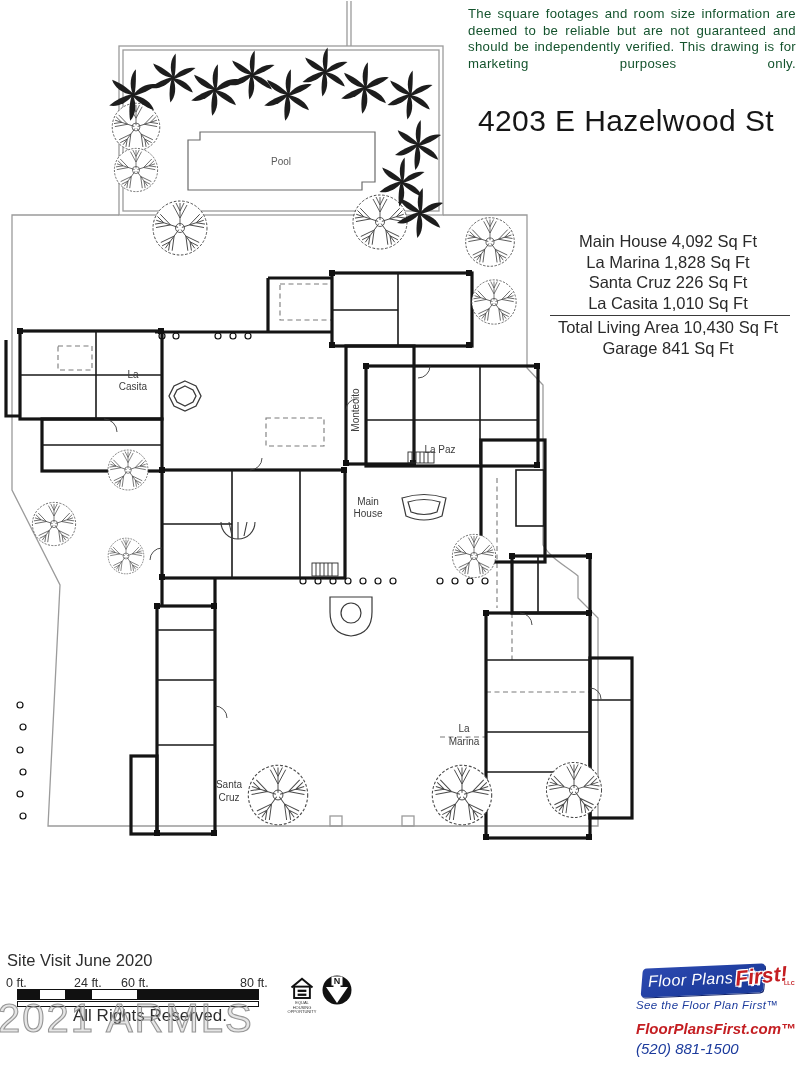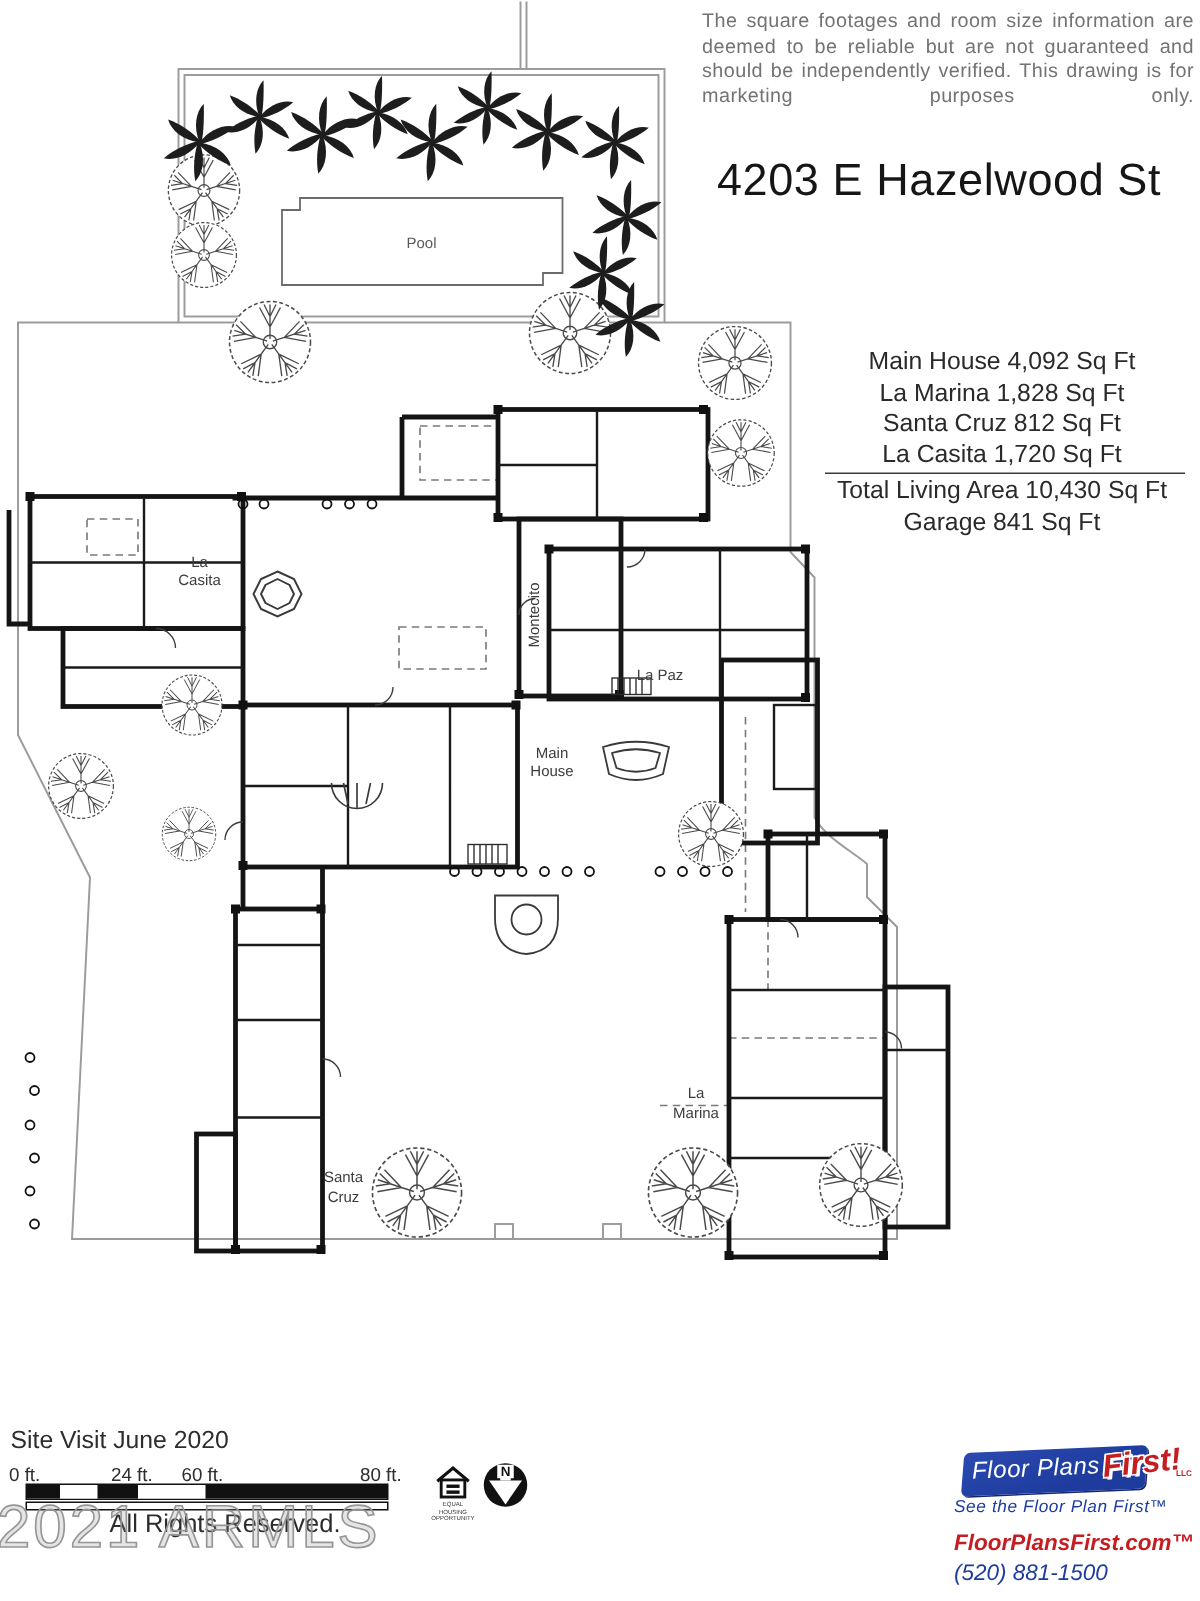--- a/index.html
+++ b/index.html
@@ -2,21 +2,21 @@
 <html><head>
 <meta charset="utf-8">
 <style>
   html,body{margin:0;padding:0;background:#fff;}
   #canvas{position:relative;width:800px;height:1067px;background:#fff;overflow:hidden;
           font-family:"Liberation Sans",sans-serif;color:#222;}
   .abs{position:absolute;}
 
   
   #disclaimer{left:468px;top:6px;width:328px;font-size:13.2px;line-height:16.5px;
-              color:#737373;text-align:justify;text-align-last:justify;letter-spacing:.3px;}
+              color:#14532d;text-align:justify;text-align-last:justify;letter-spacing:.3px;}
   #address{left:458px;top:104px;width:336px;text-align:center;font-size:30px;
            color:#161616;letter-spacing:.4px;white-space:nowrap;}
 
   
   #area-list{left:540px;top:231px;width:256px;text-align:center;font-size:16.5px;
              line-height:20.6px;color:#2a2a2a;}
   #area-list .divider{border-top:1.6px solid #3a3a3a;margin:2px 6px 1px 10px;}
 
   
   #site-visit{left:7px;top:951px;font-size:16.5px;color:#2e2e2e;}
@@ -282,22 +282,22 @@
       <text x="229" y="801" text-anchor="middle">Cruz</text>
     </g>
   </svg>
 
   <div class="abs" id="disclaimer">The square footages and room size information are deemed to be reliable but are not guaranteed and should be independently verified. This drawing is for marketing purposes only.</div>
   <div class="abs" id="address">4203 E Hazelwood St</div>
 
   <div class="abs" id="area-list">
     <div>Main House 4,092 Sq Ft</div>
     <div>La Marina 1,828 Sq Ft</div>
-    <div>Santa Cruz 812 Sq Ft</div>
-    <div>La Casita 1,720 Sq Ft</div>
+    <div>Santa Cruz 226 Sq Ft</div>
+    <div>La Casita 1,010 Sq Ft</div>
     <div class="divider"></div>
     <div style="white-space:nowrap;">Total Living Area 10,430 Sq Ft</div>
     <div>Garage 841 Sq Ft</div>
   </div>
 
   <div class="abs" id="site-visit">Site Visit June 2020</div>
 
   <span class="abs scale-label" style="left:6px">0 ft.</span>
   <span class="abs scale-label" style="left:74px">24 ft.</span>
   <span class="abs scale-label" style="left:121px">60 ft.</span>

